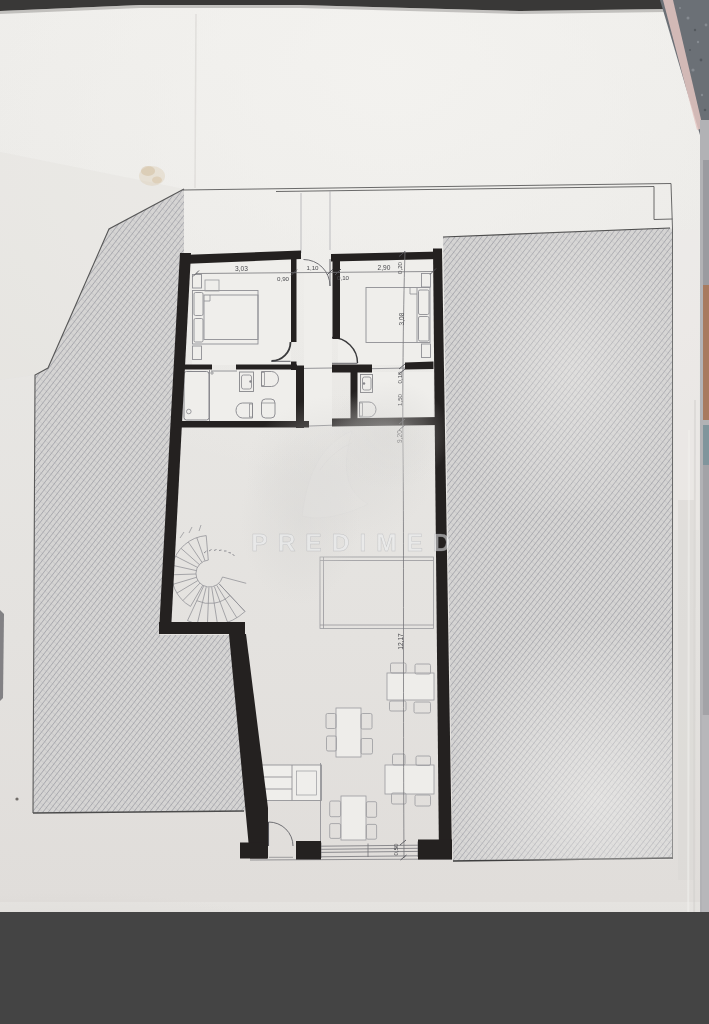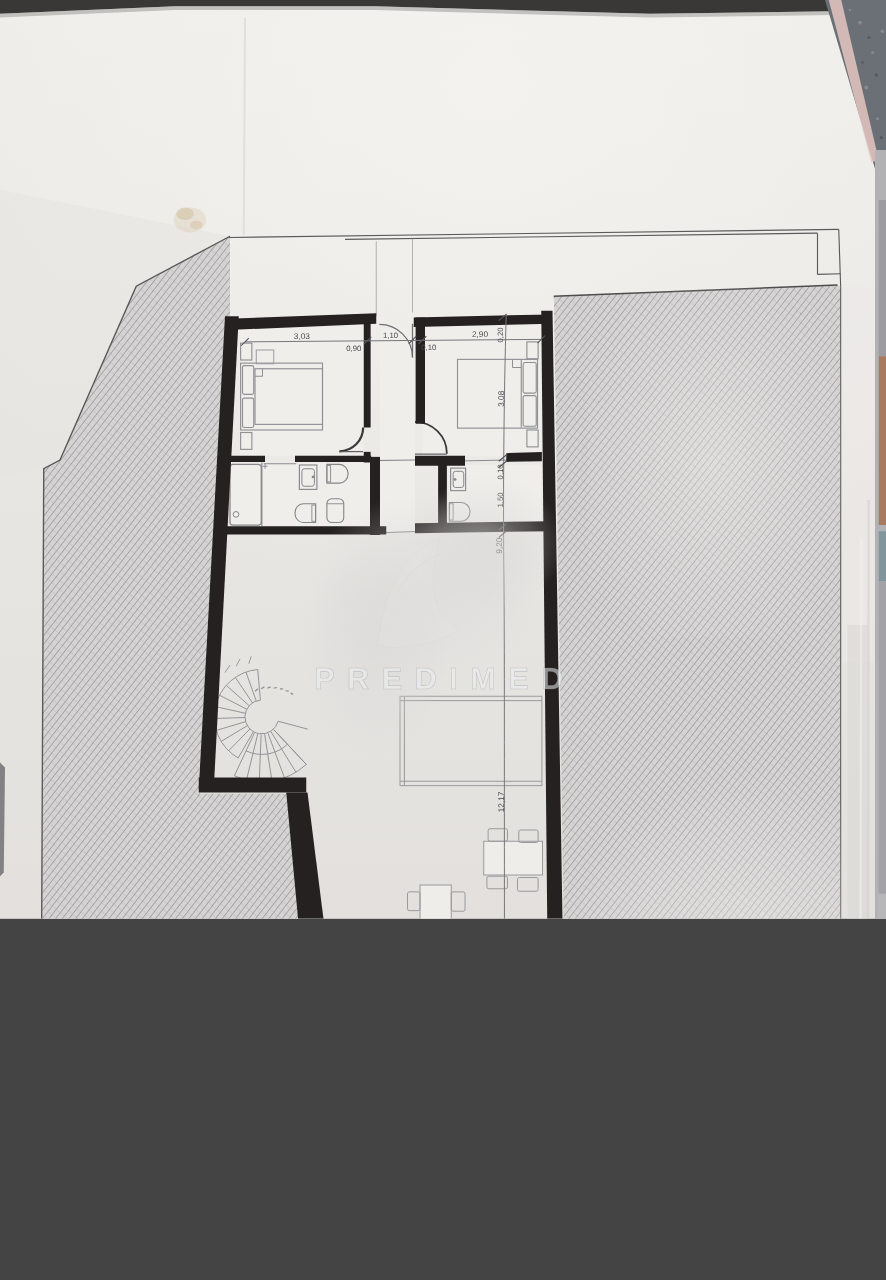--- a/index.html
+++ b/index.html
@@ -1,16 +1,16 @@
 <!DOCTYPE html>
 <html><head>
 <meta charset="utf-8">
 <style>
 html,body{margin:0;padding:0;background:#444;}
-#scene{position:relative;width:709px;height:735px;overflow:hidden;background:#ecebe8;font-family:"Liberation Sans",sans-serif;}
+#scene{position:relative;width:709px;height:912px;overflow:hidden;background:#ecebe8;font-family:"Liberation Sans",sans-serif;}
 svg{position:absolute;left:0;top:0;}
 </style>
 </head>
 <body>
 <div id="scene">
 <svg width="709" height="1024" viewBox="0 0 709 1024">
 <defs>
 <pattern id="hatch" width="4.2" height="4.2" patternUnits="userSpaceOnUse" patternTransform="rotate(-52)">
 <rect width="4.2" height="4.2" fill="#d5d4d3"></rect>
 <line x1="0" y1="0" x2="4.2" y2="0" stroke="#93939c" stroke-width="1.1"></line>

